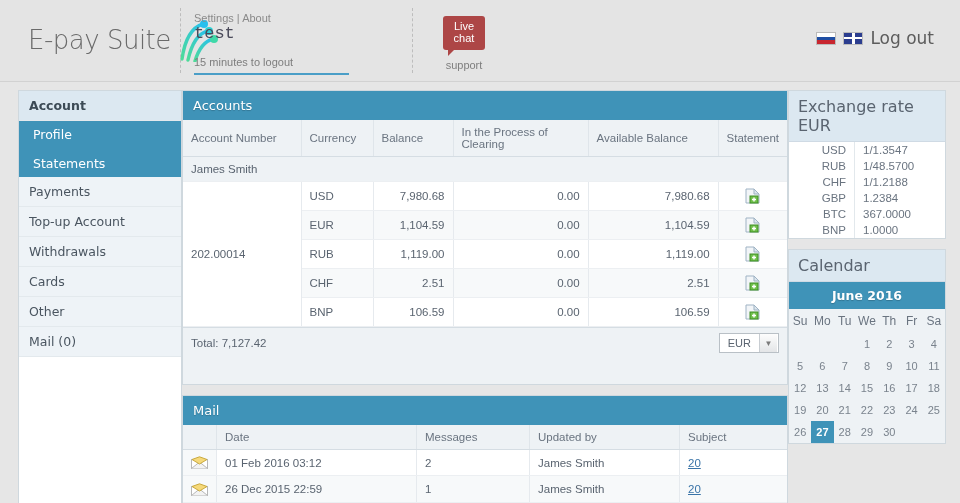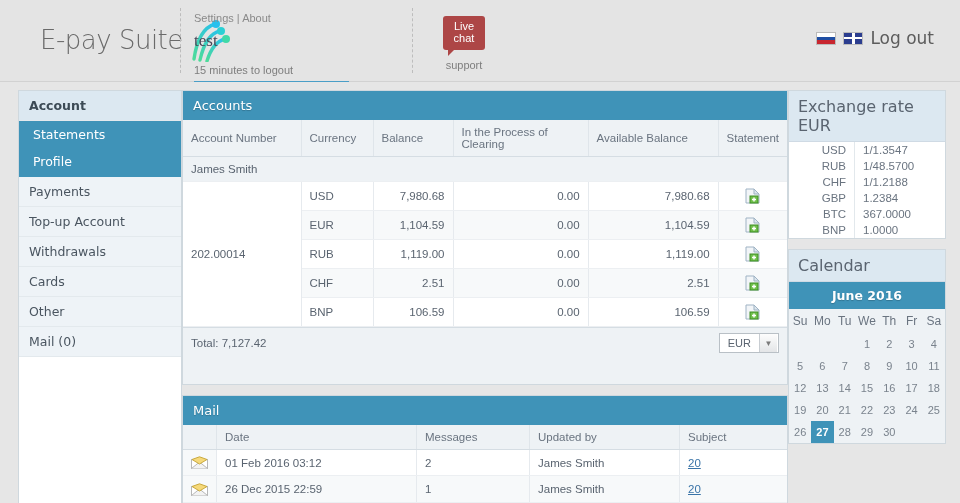--- a/index.html
+++ b/index.html
@@ -15,21 +15,21 @@
 
   
   #header {
     position: relative;
     height: 82px;
     background: #e4e4e4;
     border-bottom: 1px solid #d2d2d2;
   }
   #logo-block {
     position: absolute; left: 28px; top: 18px;
-    display: flex; align-items: center; gap: 8px; margin-left: 12px;
+    display: flex; align-items: center; gap: 8px;
   }
   #logo-text {
     font-size: 26px;
     color: #6a6a6a;
     letter-spacing: -0.5px;
     font-family: "DejaVu Sans", sans-serif;
     font-weight: 300;
   }
   #logo-mark { width: 42px; height: 44px; display: block; }
 
@@ -37,22 +37,22 @@
     position: absolute; top: 8px; bottom: 8px;
     border-left: 1px dashed #bdbdbd;
   }
   #vdiv-1 { left: 180px; }
   #vdiv-2 { left: 412px; }
 
   #user-block { position: absolute; left: 194px; top: 12px; width: 215px; }
   #links-row { font-size: 11px; color: #8a8a8a; }
   #links-row a { color: #8a8a8a; text-decoration: none; }
   #user-name {
-    font-size: 17px; color: #4a4a5a; margin-top: 7px;
-    font-family: Liberation Serif, serif;
+    font-size: 17px; color: #4a4a5a; 
+    font-family: Liberation Mono, monospace;
   }
   #logout-timer {
     font-size: 11px; color: #7d7d7d; margin-top: 13px;
     padding-bottom: 5px;
     border-bottom: 2px solid #4a9ec7;
     width: 155px;
   }
 
   #chat-block {
     position: absolute; left: 432px; top: 16px;
@@ -284,25 +284,25 @@
     <a href="#" id="logout-link">Log out</a>
   </div>
 </div>
 
 <div id="page">
 
   <div id="sidebar">
     <div class="nav-item head">
       <span>Account</span>
     </div>
+    <div class="nav-sub" style="padding-bottom:8px;">
+      <span>Profile</span>
+    </div>
     <div class="nav-sub">
       <span>Statements</span>
-    </div>
-    <div class="nav-sub" style="padding-bottom:8px;">
-      <span>Profile</span>
     </div>
     <div class="nav-item">
       <span>Payments</span>
     </div>
     <div class="nav-item">
       <span>Top-up Account</span>
     </div>
     <div class="nav-item">
       <span>Withdrawals</span>
     </div>

